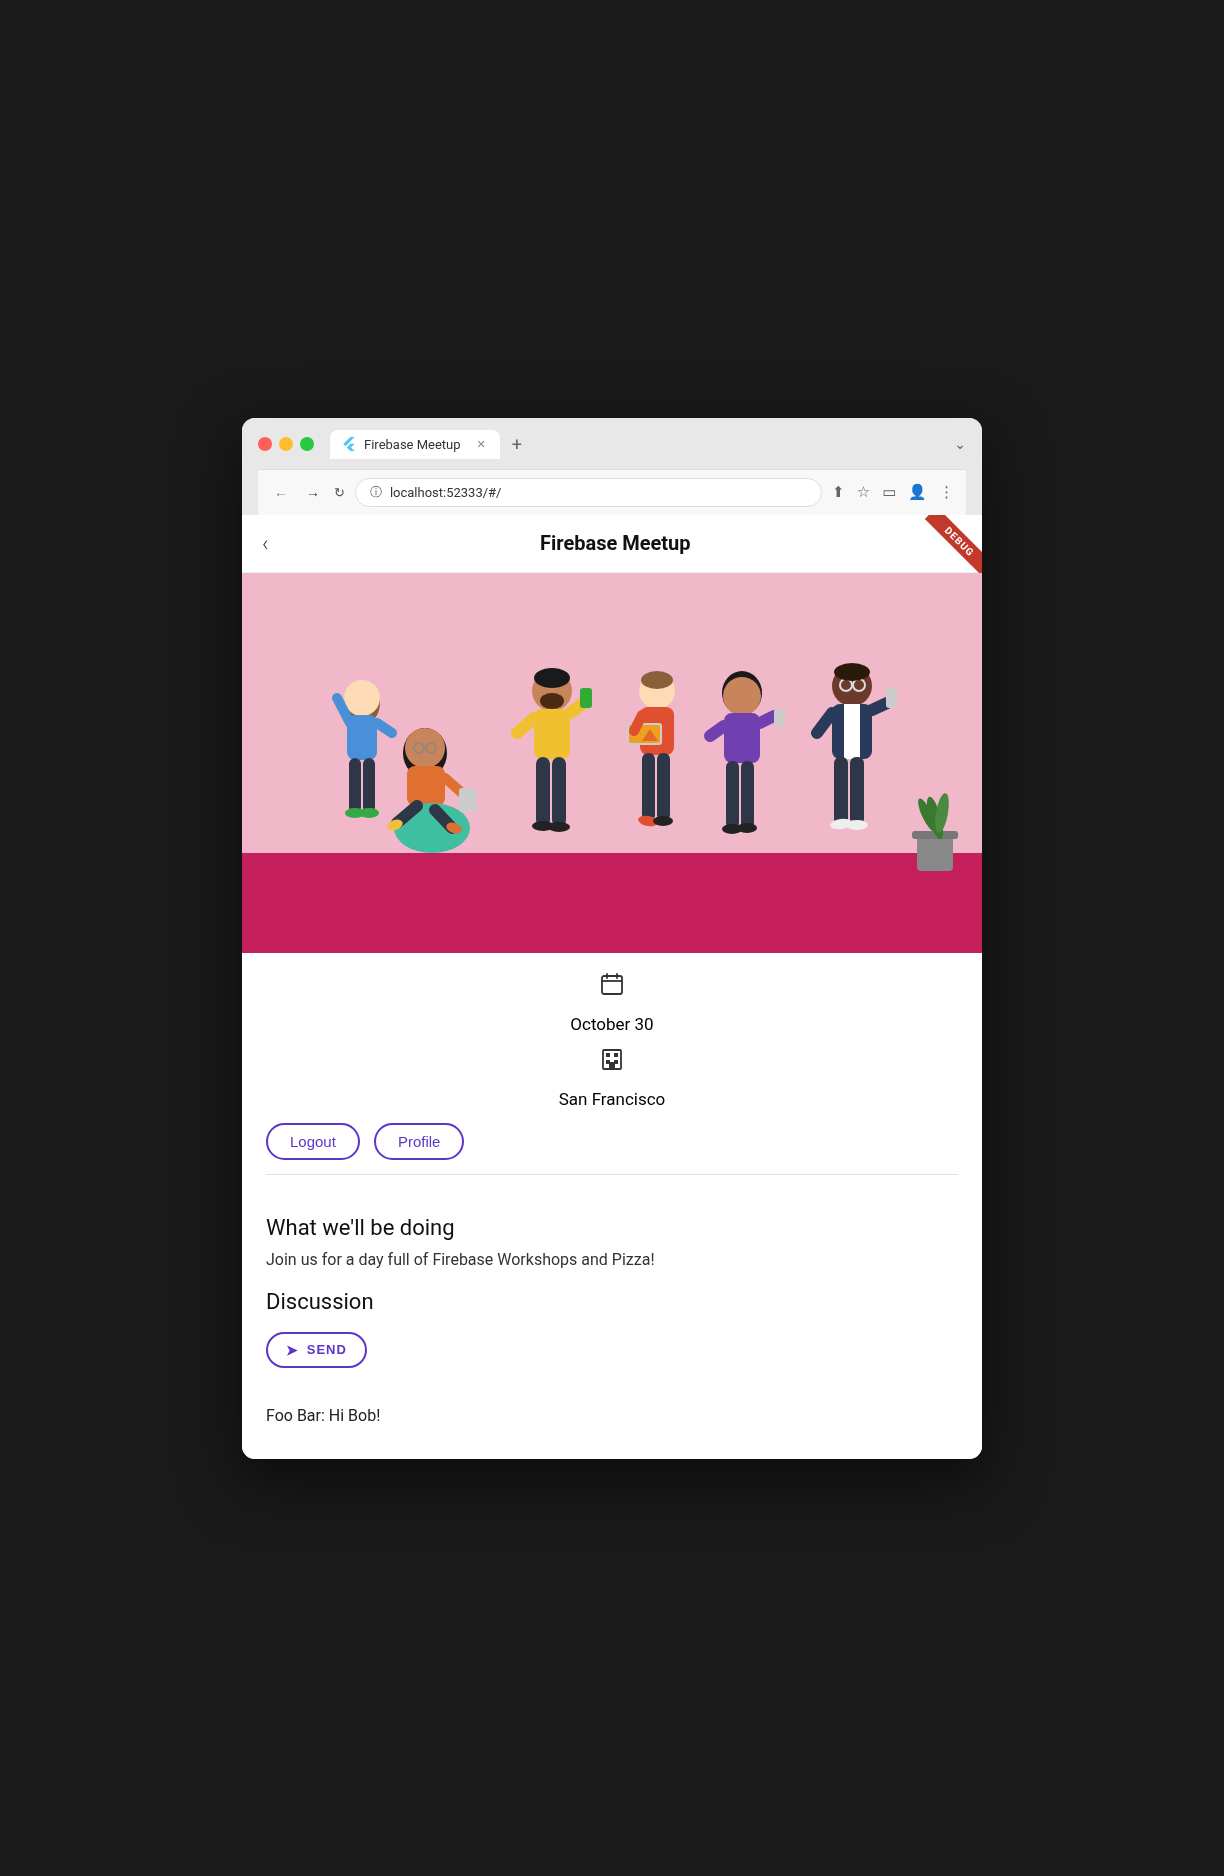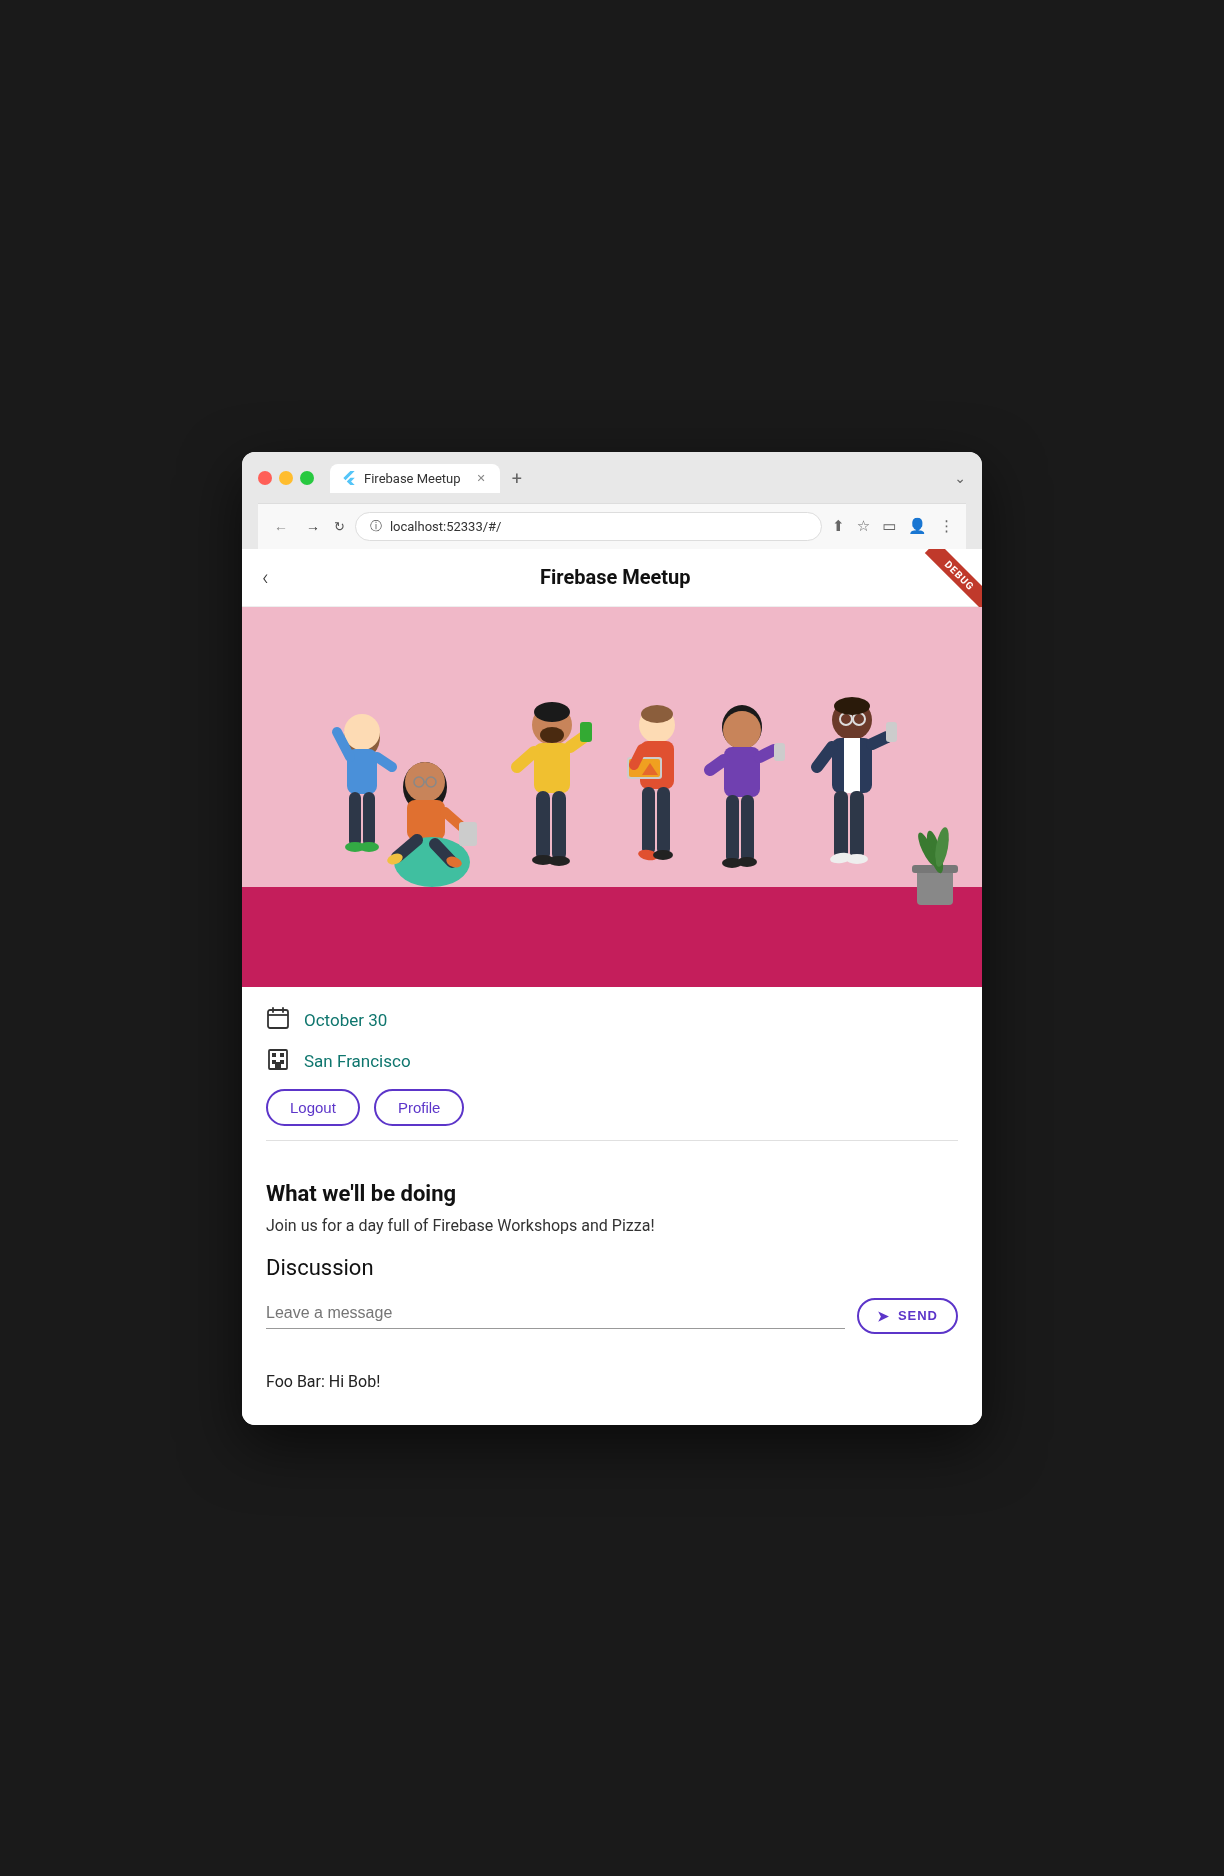--- a/index.html
+++ b/index.html
@@ -237,21 +237,22 @@
     .event-details {
       padding: 20px 24px;
     }
 
     .detail-row {
       display: flex;
       align-items: center;
       gap: 14px;
       margin-bottom: 14px;
       font-size: 17px;
-      color: #0f766e;
+      color: #000000;
+      flex-direction: column;
     }
 
     .detail-icon {
       font-size: 20px;
       color: #333;
       width: 24px;
       text-align: center;
     }
 
     .action-buttons {
@@ -277,21 +278,21 @@
       margin: 8px 0 20px;
     }
 
     
     .section-content {
       padding: 0 24px 20px;
     }
 
     .section-title {
       font-size: 22px;
-      font-weight: 700;
+      font-weight: 400;
       color: #111;
       margin-bottom: 10px;
     }
 
     .section-desc {
       font-size: 16px;
       color: #333;
       margin-bottom: 20px;
     }
 
@@ -597,23 +598,20 @@
       <div class="divider"></div>
     </div>
 
     <div class="section-content">
       <div class="section-title">What we'll be doing</div>
       <div class="section-desc">Join us for a day full of Firebase Workshops and Pizza!</div>
 
       <div class="discussion-title">Discussion</div>
 
       <div class="message-row">
-        <div class="message-input-wrap">
-          <input class="message-input" type="text" placeholder="Leave a message" style="">
-        </div>
         <button class="send-btn">
           <span class="send-icon">➤</span>
           <span>SEND</span>
         </button>
       </div>
     </div>
 
     <div class="chat-messages">
       <div class="chat-message">Foo Bar: Hi Bob!</div>
     </div>

